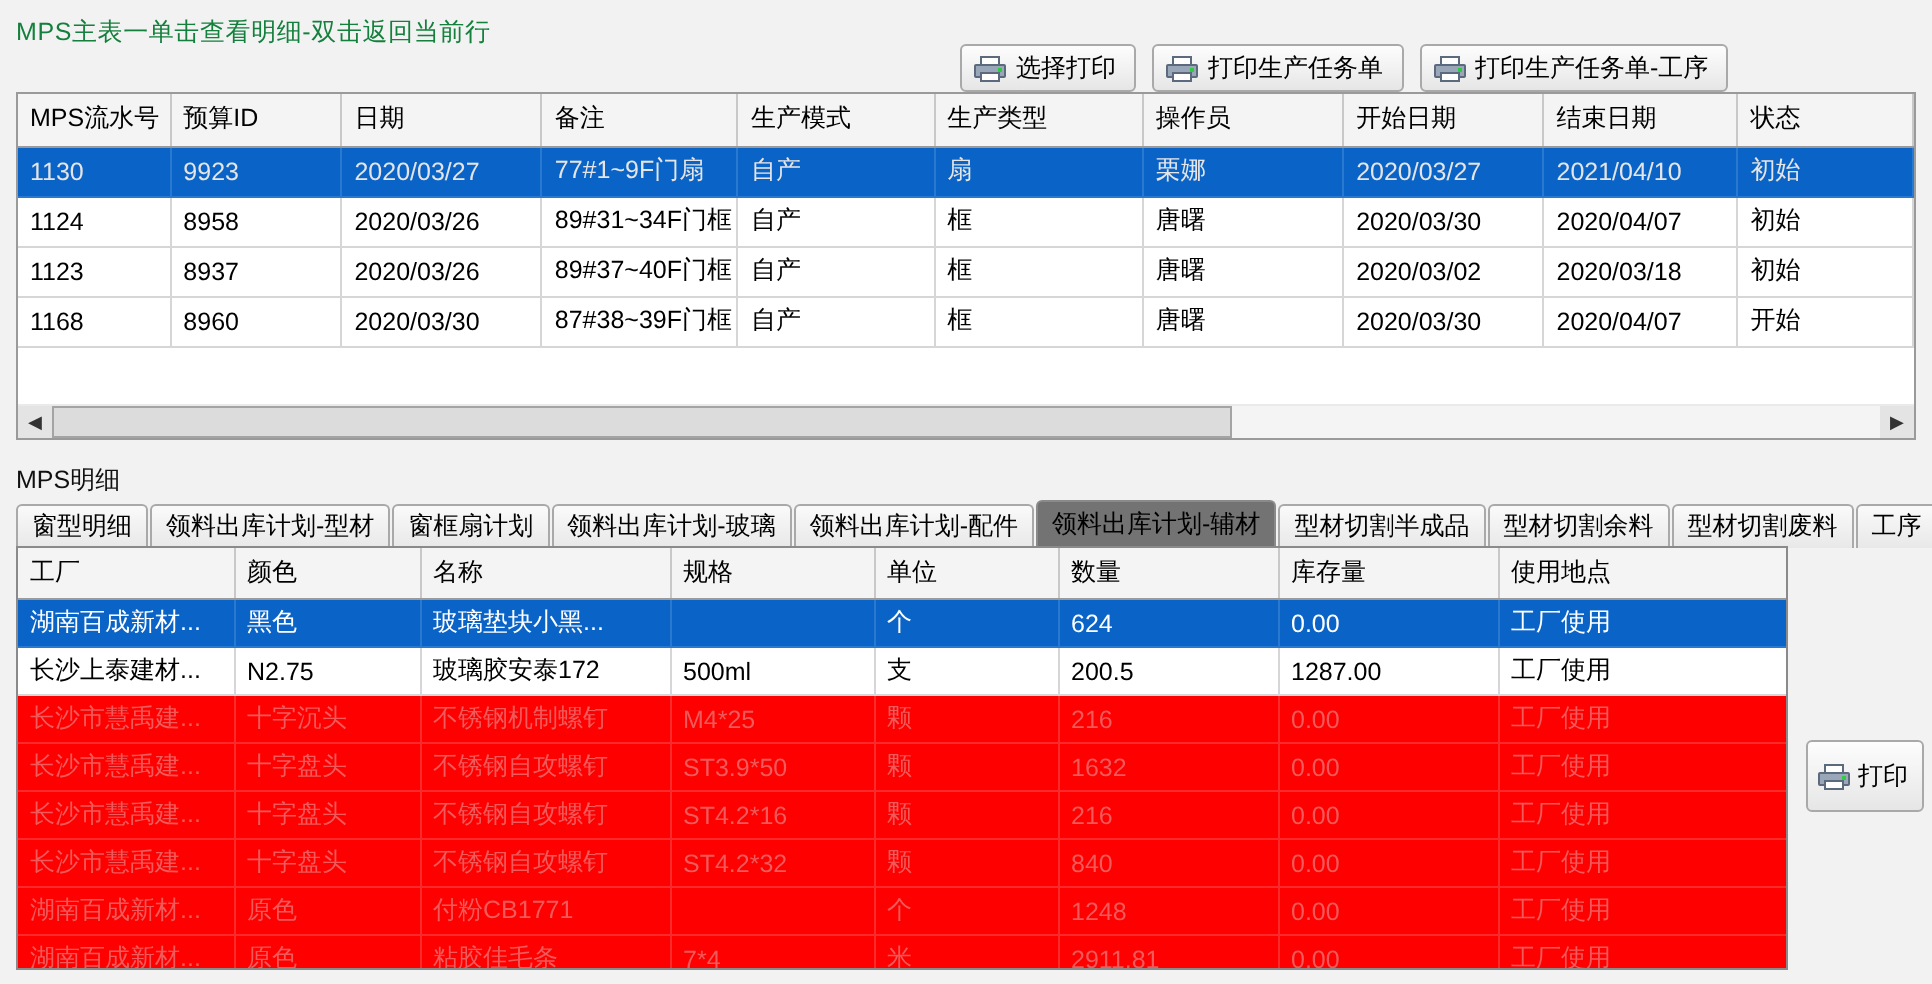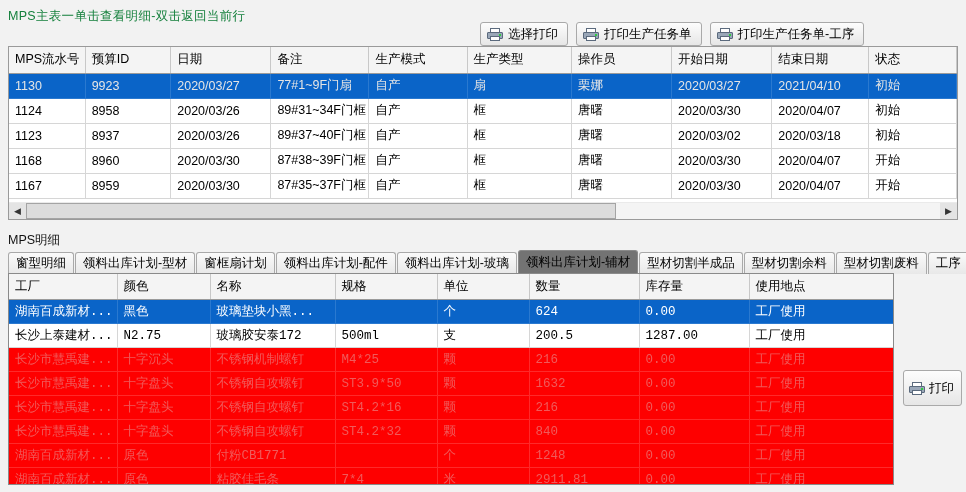--- a/index.html
+++ b/index.html
@@ -218,21 +218,20 @@
   .grid2-wrap {
     position: absolute;
     left: 8px;
     top: 273px;
     width: 886px;
     height: 212px;
     border: 1px solid #8a8a8a;
     background: #84cc16;
     box-sizing: border-box;
     overflow: hidden;
-    font-family: Liberation Mono, monospace;
   }
   table.grid2 {
     border-collapse: collapse;
     width: 100%;
     table-layout: fixed;
     font-size: 12.5px;
   }
   table.grid2 th {
     background: #f4f4f4;
     border-right: 1px solid #c8c8c8;
@@ -396,52 +395,40 @@
             <td>8960</td>
             <td>2020/03/30</td>
             <td>87#38~39F门框</td>
             <td>自产</td>
             <td>框</td>
             <td>唐曙</td>
             <td>2020/03/30</td>
             <td>2020/04/07</td>
             <td>开始</td>
           </tr>
-          <tr>
-            <td>1167</td>
-            <td>8959</td>
-            <td>2020/03/30</td>
-            <td>87#35~37F门框</td>
-            <td>自产</td>
-            <td>框</td>
-            <td>唐曙</td>
-            <td>2020/03/30</td>
-            <td>2020/04/07</td>
-            <td>开始</td>
-          </tr>
         </tbody>
     </table>
   </div>
 
   <div class="hscroll">
     <div class="arrow">◀</div>
     <div class="track">
       <div class="thumb"></div>
     </div>
     <div class="arrow">▶</div>
   </div>
 
   <div class="sub-title">MPS明细</div>
 
   <div class="tabs" id="tabs">
       <div class="tab">窗型明细</div>
       <div class="tab">领料出库计划-型材</div>
       <div class="tab">窗框扇计划</div>
+      <div class="tab">领料出库计划-玻璃</div>
       <div class="tab">领料出库计划-配件</div>
-      <div class="tab">领料出库计划-玻璃</div>
       <div class="tab active">领料出库计划-辅材</div>
       <div class="tab">型材切割半成品</div>
       <div class="tab">型材切割余料</div>
       <div class="tab">型材切割废料</div>
       <div class="tab">工序</div>
     </div>
 
   <div class="grid2-wrap">
     <table class="grid2">
       <colgroup>

